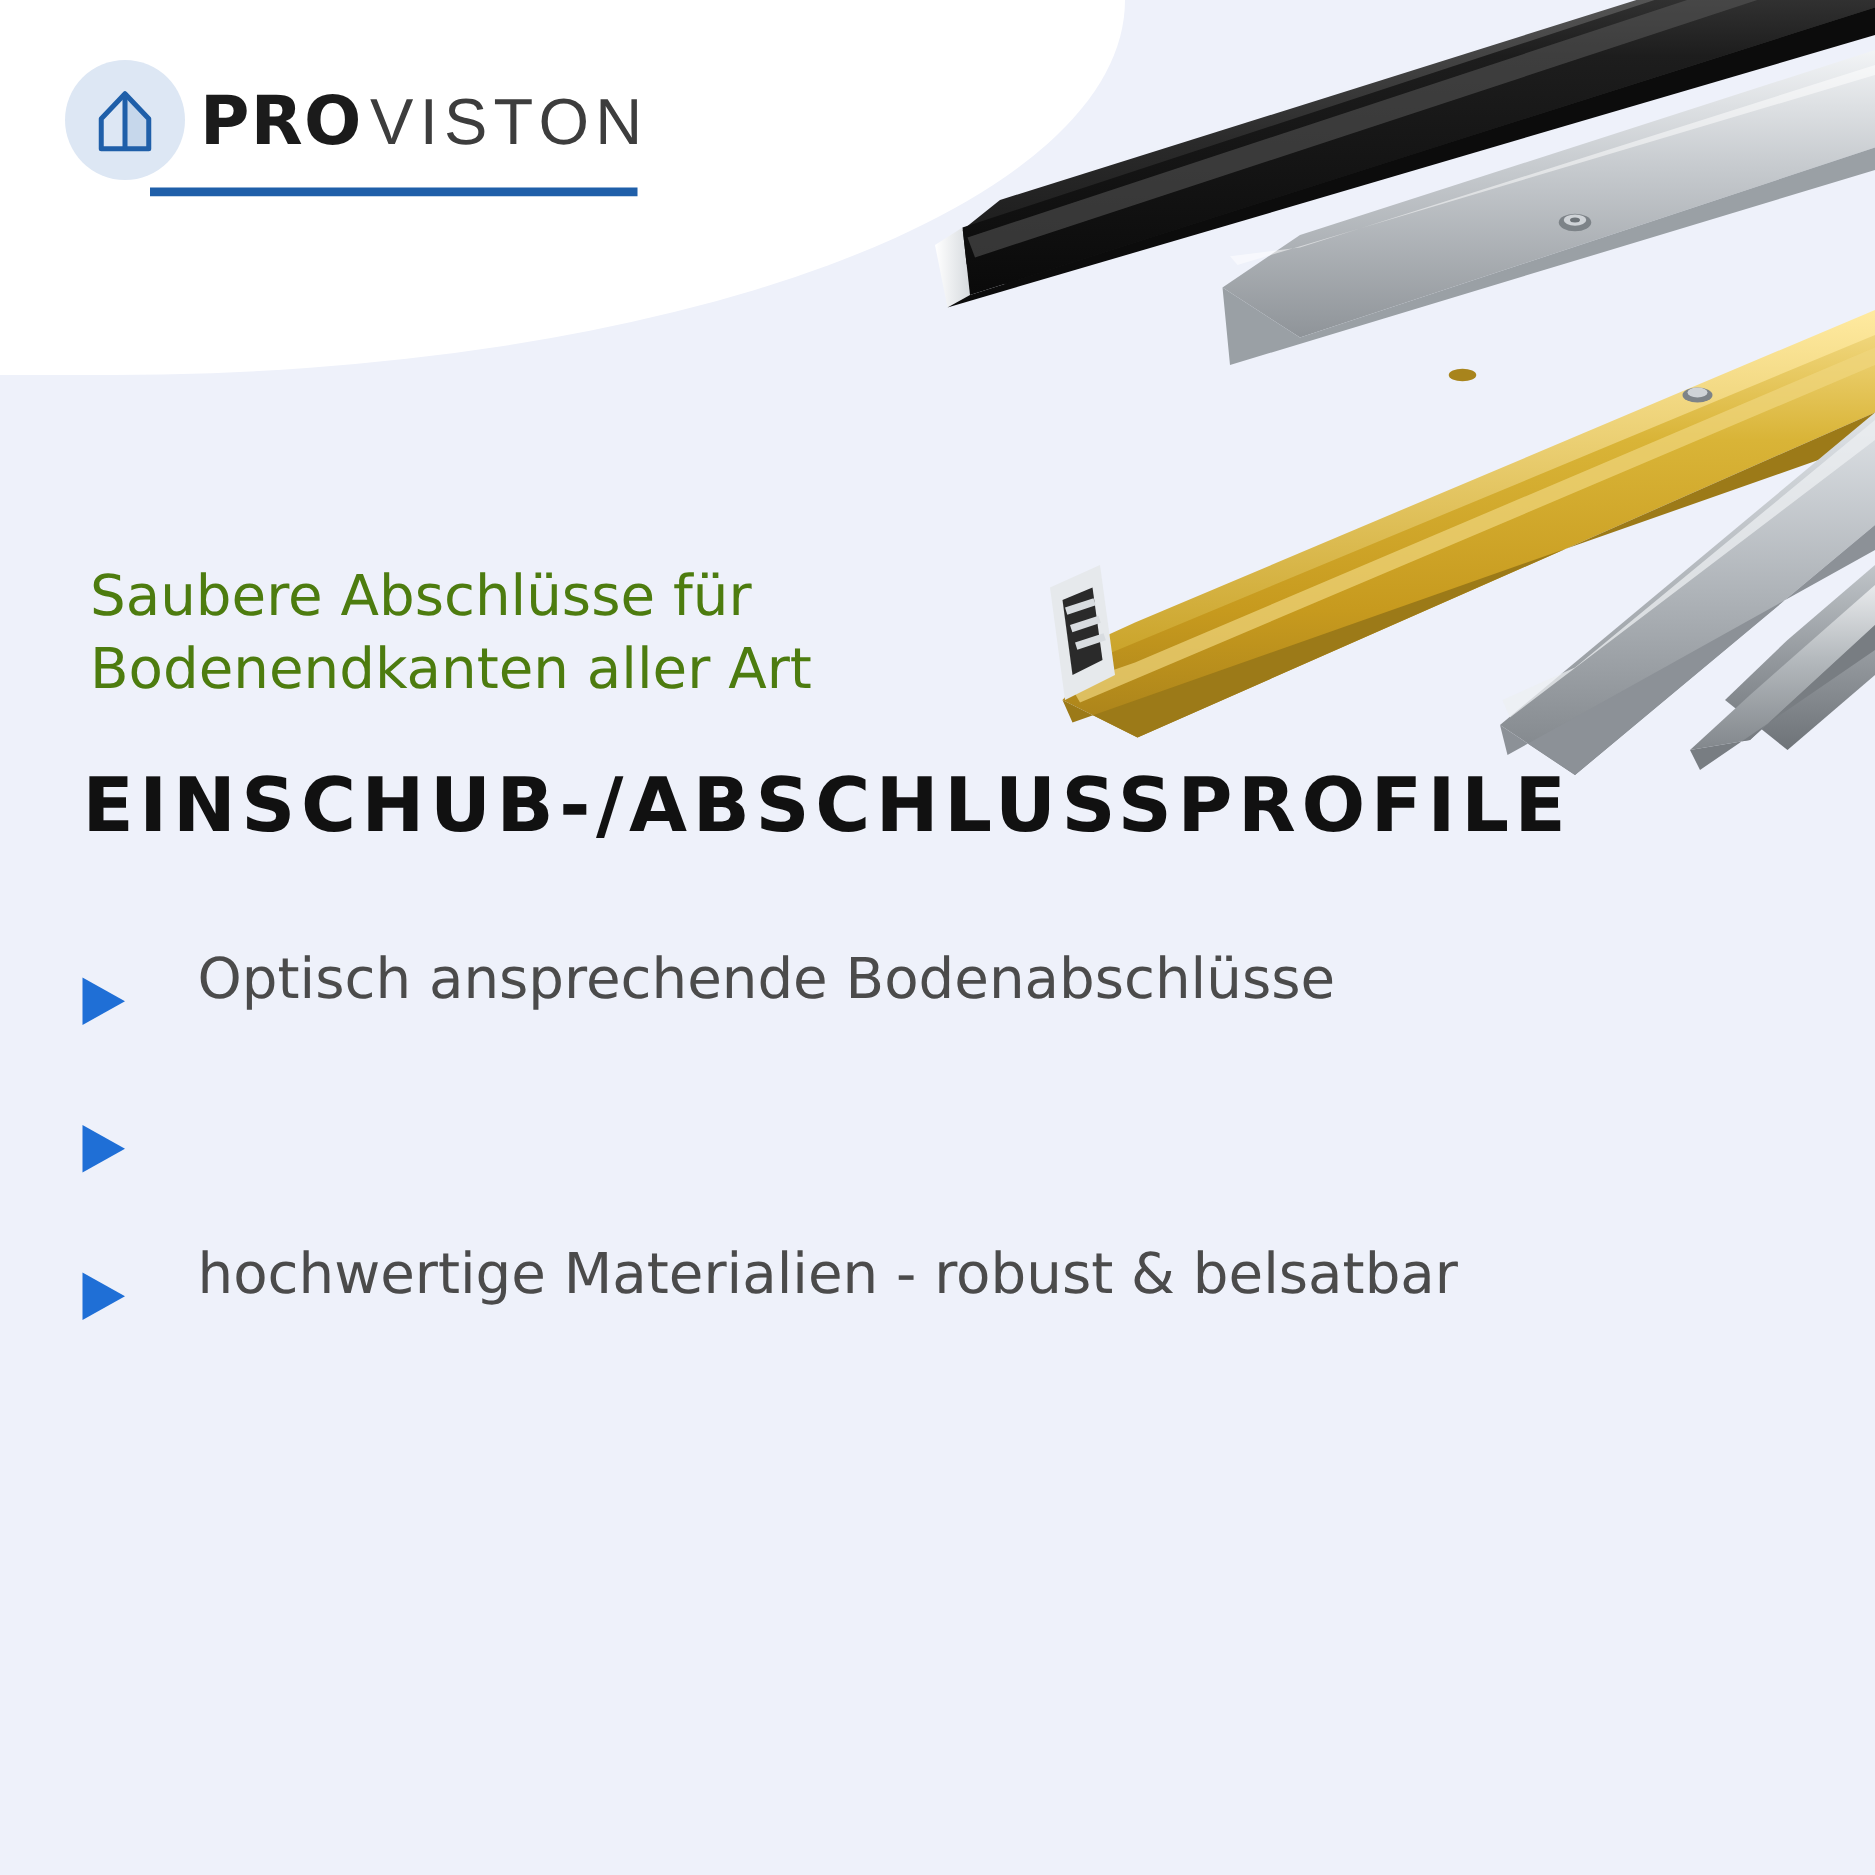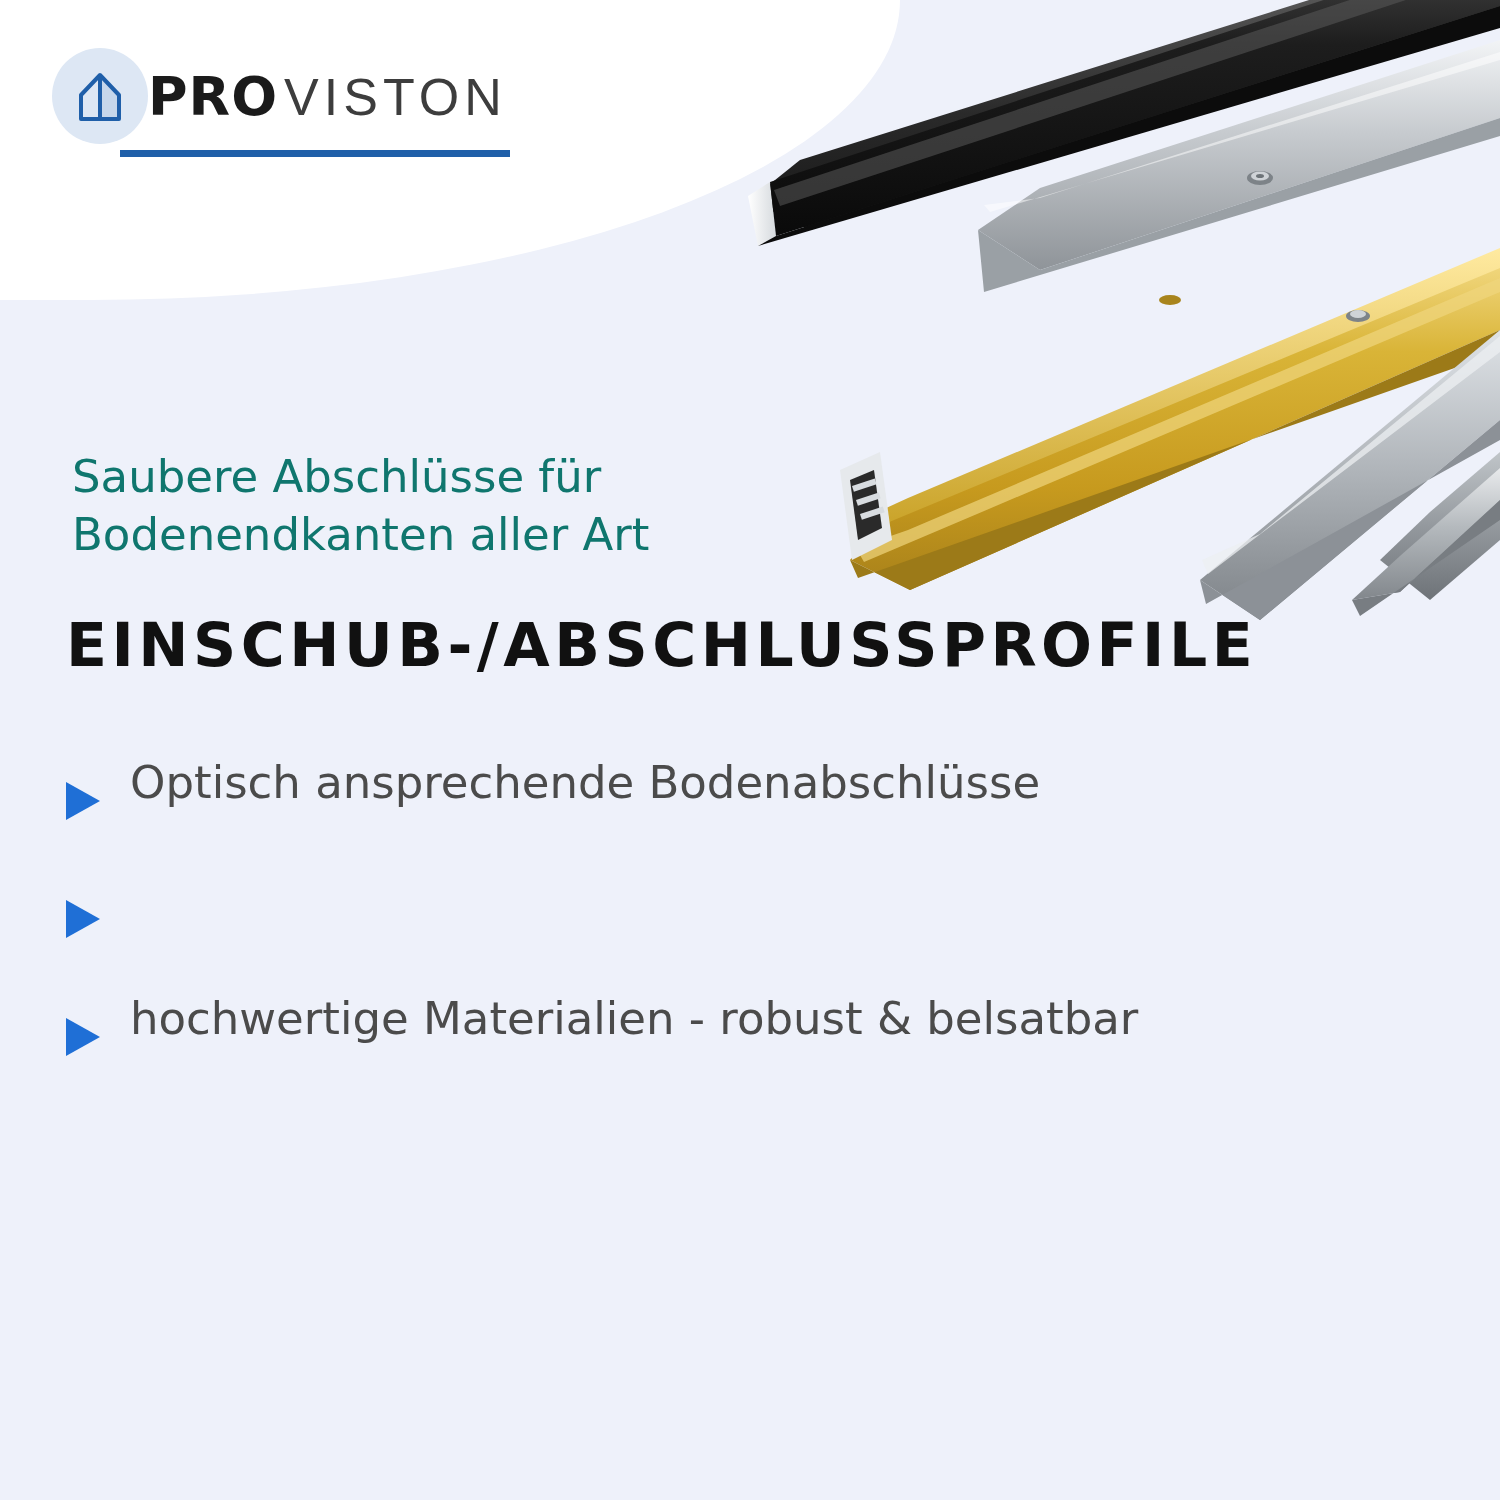--- a/index.html
+++ b/index.html
@@ -33,21 +33,21 @@
   }
 
   
   .logo {
     position: absolute;
     left: 52px;
     top: 48px;
     z-index: 6;
     display: flex;
     align-items: center;
-    gap: 4px;
+    gap: 16px;
   }
   .logo-mark {
     position: relative;
     width: 96px;
     height: 96px;
     border-radius: 50%;
     background: #dde7f4;
     display: flex;
     align-items: center;
     justify-content: center;
@@ -97,21 +97,21 @@
 
   
   .subhead {
     position: absolute;
     left: 72px;
     top: 448px;
     width: 700px;
     z-index: 5;
     font-size: 45px;
     line-height: 1.28;
-    color: #0f766e;
+    color: #4d7c0f;
     font-family: "DejaVu Sans", sans-serif;
   }
 
   .headline {
     position: absolute;
     left: 66px;
     top: 610px;
     width: 1400px;
     z-index: 5;
     font-family: "DejaVu Sans", sans-serif;
@@ -126,20 +126,21 @@
     position: absolute;
     left: 60px;
     top: 752px;
     width: 1400px;
     z-index: 5;
   }
   .bullet {
     display: flex;
     align-items: flex-start;
     margin-bottom: 46px;
+    gap: 28px;
   }
   .bullet:last-child { margin-bottom: 0; }
   .bullet-arrow {
     flex: 0 0 auto;
     width: 44px;
     margin-top: 26px;
     margin-right: 26px;
   }
   .bullet-arrow svg { display: block; }
   .bullet-text {

